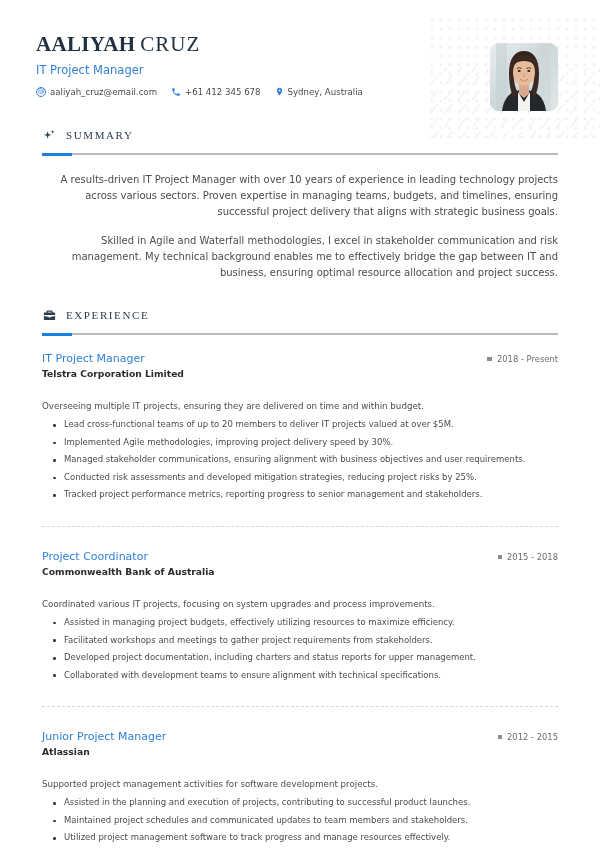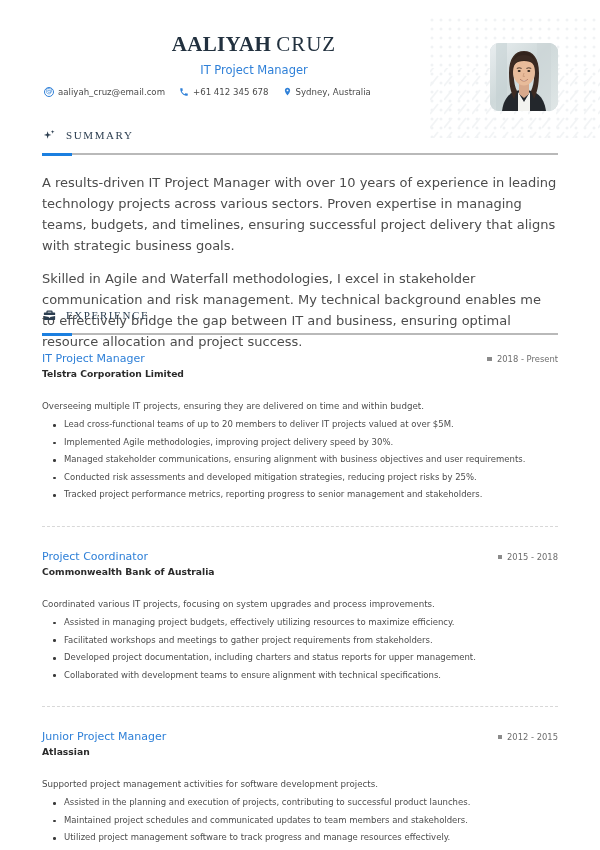--- a/index.html
+++ b/index.html
@@ -28,24 +28,23 @@
     top: 18px;
     width: 170px;
     height: 120px;
     opacity: 0.5;
     pointer-events: none;
   }
 
   
   .header {
     position: absolute;
-    left: 44px;
+    left: 36px;
     top: 32px;
     width: 420px;
-    text-align: center;
   }
 
   .name {
     font-family: "Liberation Serif", serif;
     font-size: 21px;
     color: #22313f;
     letter-spacing: 0.3px;
     line-height: 1.15;
     white-space: nowrap;
   }
@@ -123,24 +122,24 @@
   .sec-rule::before {
     content: "";
     position: absolute;
     left: 0; top: 0;
     width: 30px; height: 3px;
     background: #1b7fe0;
   }
 
   
   .para {
-    font-size: 13px;
+    font-size: 10px;
     line-height: 1.62;
     color: #4c4c4c;
-    text-align: left;
+    text-align: right;
   }
   .para + .para { margin-top: 12px; }
 
   
   .job { position: relative; }
 
   .job-row {
     display: flex;
     justify-content: space-between;
     align-items: flex-start;

